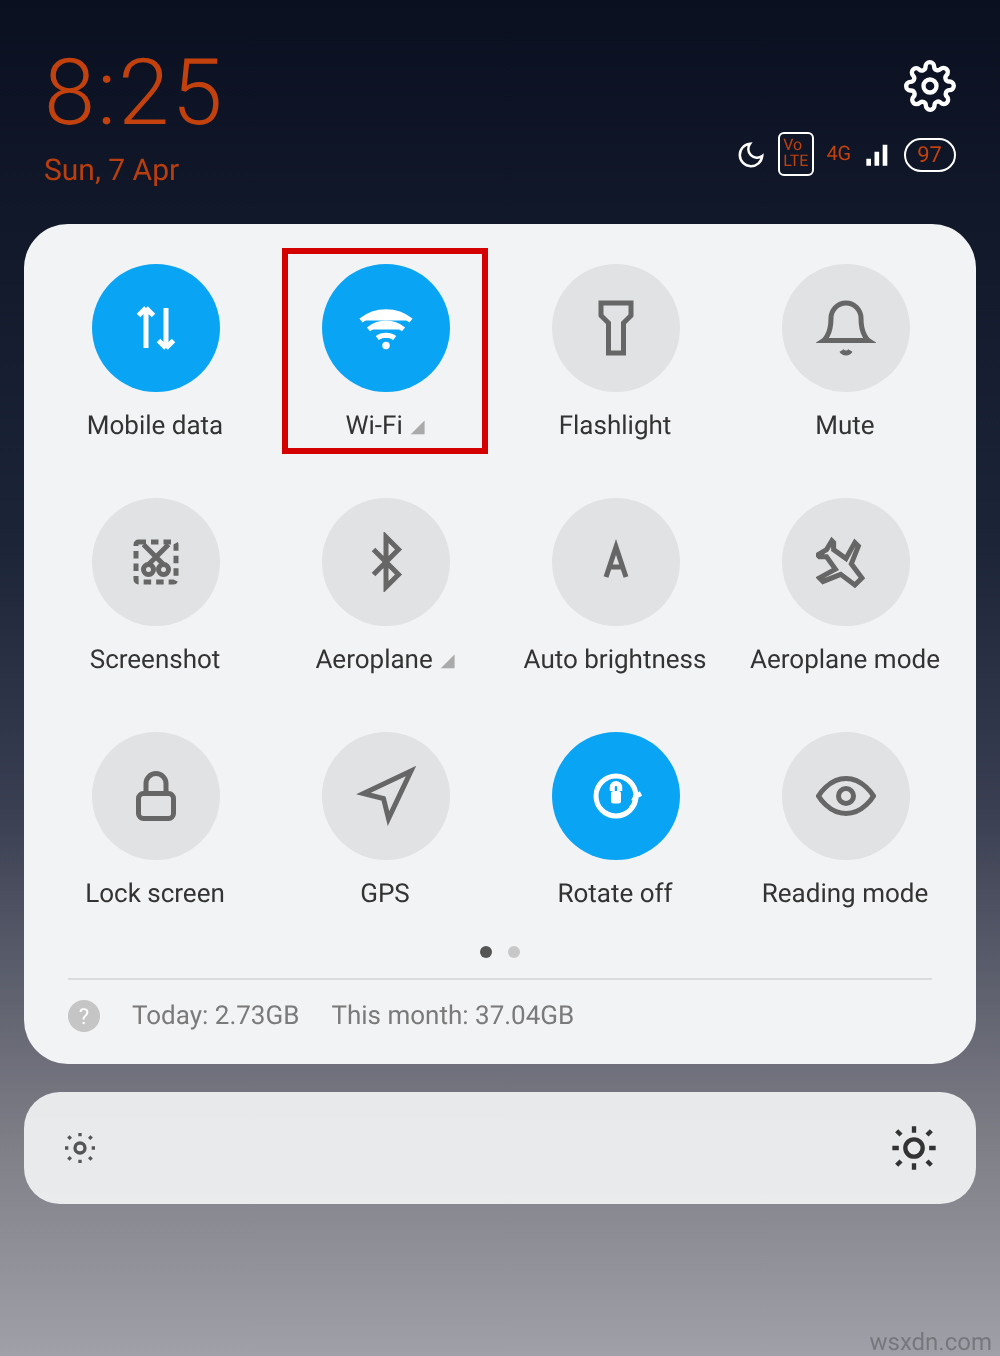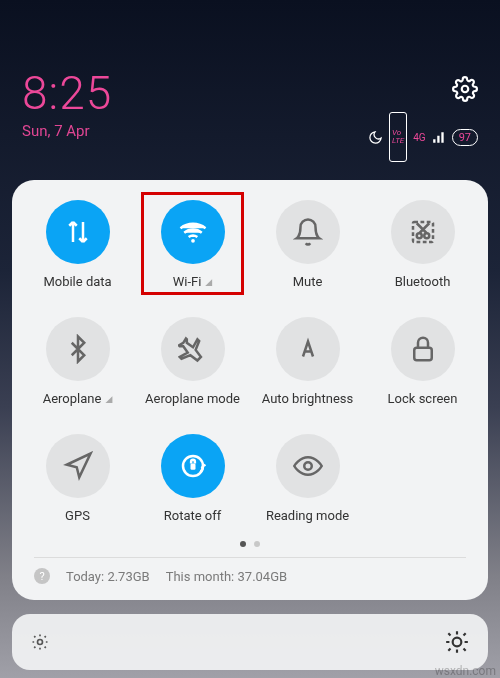--- a/index.html
+++ b/index.html
@@ -6,37 +6,36 @@
   body {
     width: 500px;
     height: 678px;
     background: linear-gradient(180deg, #0a1020 0%, #1c2438 40%, #3a3f52 60%, #808088 85%, #a0a0a8 100%);
     font-family: -apple-system, BlinkMacSystemFont, "Segoe UI", Roboto, sans-serif;
     overflow: hidden;
     position: relative;
   }
   .statusbar {
     padding: 20px 22px 8px 22px;
-    color: #ec4899;
+    color: #c2410c;
     display: flex;
     justify-content: space-between;
     align-items: flex-start;
-    margin-top: 46px;
   }
   .clock-block { display: flex; flex-direction: column; }
   .time { font-size: 46px; font-weight: 300; letter-spacing: 1px; }
   .date { font-size: 15px; margin-top: 2px; opacity: 0.95; }
   .right-icons { display: flex; flex-direction: column; align-items: flex-end; gap: 10px; }
   .gear { width: 26px; height: 26px; margin-top: 10px; }
   .status-row { display: flex; align-items: center; gap: 6px; font-size: 12px; }
   .battery-pill {
     border: 1.5px solid #fff; border-radius: 9px; padding: 0 6px;
     font-size: 11px; line-height: 15px; display: inline-block;
   }
-  .volte-box { border: 1.5px solid #fff; border-radius: 3px; font-size: 8px; padding: 16px 2px; line-height: 8px; font-style: italic; }
+  .volte-box { border: 1.5px solid #fff; border-radius: 3px; font-size: 8px; padding: 2px 2px; line-height: 8px; }
   .panel {
     margin: 10px 12px 0 12px;
     background: #f2f3f4;
     border-radius: 22px;
     padding: 20px 8px 12px 8px;
   }
   .grid { display: grid; grid-template-columns: repeat(4, 1fr); gap: 28px 0; }
   .tile { display: flex; flex-direction: column; align-items: center; gap: 10px; position: relative; }
   .toggle {
     width: 64px; height: 64px; border-radius: 50%;
@@ -116,20 +115,31 @@
             <path d="M5 12.55a11 11 0 0 1 14 0M8.5 16a6 6 0 0 1 7 0M2 9a16 16 0 0 1 20 0"></path>
             <circle cx="12" cy="19" r="1.5" stroke="none"></circle>
           </svg>
       </div>
       <div class="label-row">
           <span class="tile-label">Wi-Fi</span>
           <span class="tri">◢</span>
         </div>
     </div>
 
+    <div class="tile">
+      <div class="toggle">
+        <svg viewBox="0 0 24 24" stroke-width="2">
+            <path d="M6 2h12v5l-3 3v12H9V10L6 7z"></path>
+            <line x1="12" y1="14" x2="12" y2="14"></line>
+          </svg>
+      </div>
+      <div class="label-row">
+          <span class="tile-label">Flashlight</span>
+        </div>
+    </div>
 
     <div class="tile">
       <div class="toggle">
         <svg viewBox="0 0 24 24" stroke-width="2">
             <path d="M18 8A6 6 0 0 0 6 8c0 7-3 9-3 9h18s-3-2-3-9M13.73 21a2 2 0 0 1-3.46 0"></path>
           </svg>
       </div>
       <div class="label-row">
           <span class="tile-label">Mute</span>
         </div>
@@ -138,55 +148,55 @@
     <div class="tile">
       <div class="toggle">
         <svg viewBox="0 0 24 24" stroke-width="2">
             <rect x="4" y="4" width="16" height="16" rx="1" stroke-dasharray="3 2"></rect>
             <circle cx="9" cy="15" r="2"></circle>
             <circle cx="15" cy="15" r="2"></circle>
             <path d="M9 13l8-8M15 13L7 5"></path>
           </svg>
       </div>
       <div class="label-row">
-          <span class="tile-label">Bluetooth</span>
+          <span class="tile-label">Screenshot</span>
         </div>
     </div>
 
     <div class="tile">
       <div class="toggle">
         <svg viewBox="0 0 24 24" stroke-width="2">
             <path d="M7 7l10 10-5 5V2l5 5L7 17"></path>
           </svg>
       </div>
       <div class="label-row">
           <span class="tile-label">Aeroplane</span>
           <span class="tri">◢</span>
         </div>
     </div>
 
     <div class="tile">
       <div class="toggle">
         <svg viewBox="0 0 24 24" stroke-width="2">
+            <path d="M8 18l4-12 4 12M9.5 14h5"></path>
+          </svg>
+      </div>
+      <div class="label-row">
+          <span class="tile-label">Auto brightness</span>
+        </div>
+    </div>
+
+    <div class="tile">
+      <div class="toggle">
+        <svg viewBox="0 0 24 24" stroke-width="2">
             <path d="M21 12l-7-1-3-7h-2l2 7-6 1-2-2H2l1 4-1 4h1l2-2 6 1-2 7h2l3-7 7-1z" transform="rotate(45 12 12)"></path>
           </svg>
       </div>
       <div class="label-row">
           <span class="tile-label">Aeroplane mode</span>
-        </div>
-    </div>
-
-    <div class="tile">
-      <div class="toggle">
-        <svg viewBox="0 0 24 24" stroke-width="2">
-            <path d="M8 18l4-12 4 12M9.5 14h5"></path>
-          </svg>
-      </div>
-      <div class="label-row">
-          <span class="tile-label">Auto brightness</span>
         </div>
     </div>
 
     <div class="tile">
       <div class="toggle">
         <svg viewBox="0 0 24 24" stroke-width="2">
             <rect x="5" y="11" width="14" height="10" rx="2"></rect>
             <path d="M8 11V7a4 4 0 0 1 8 0v4"></path>
           </svg>
       </div>

